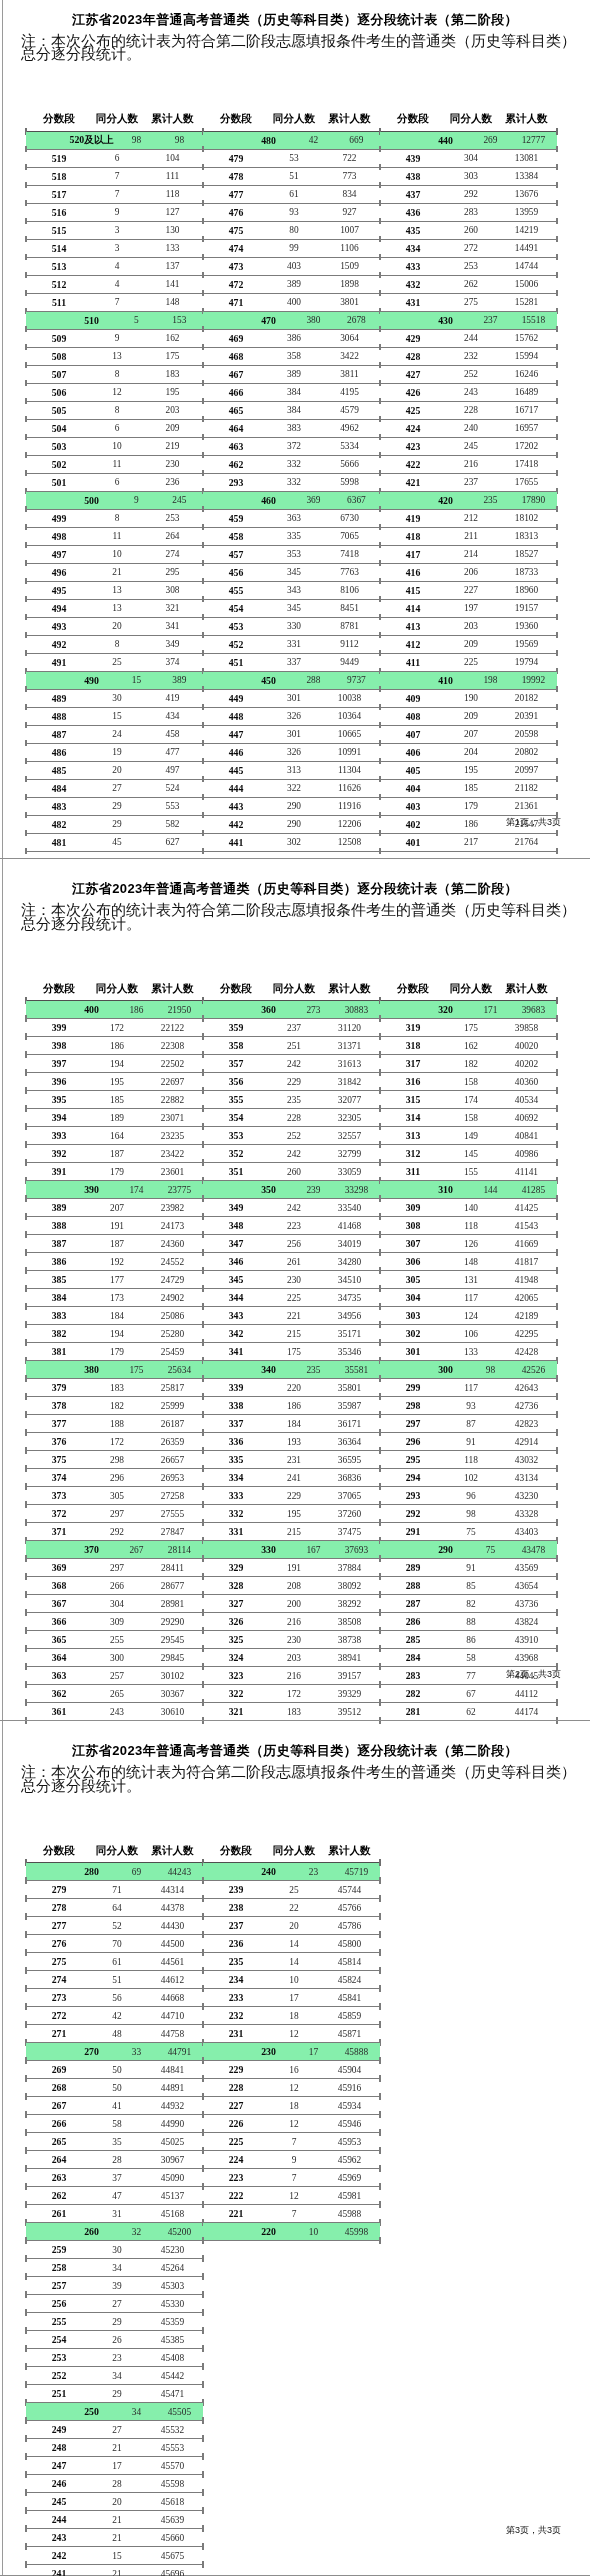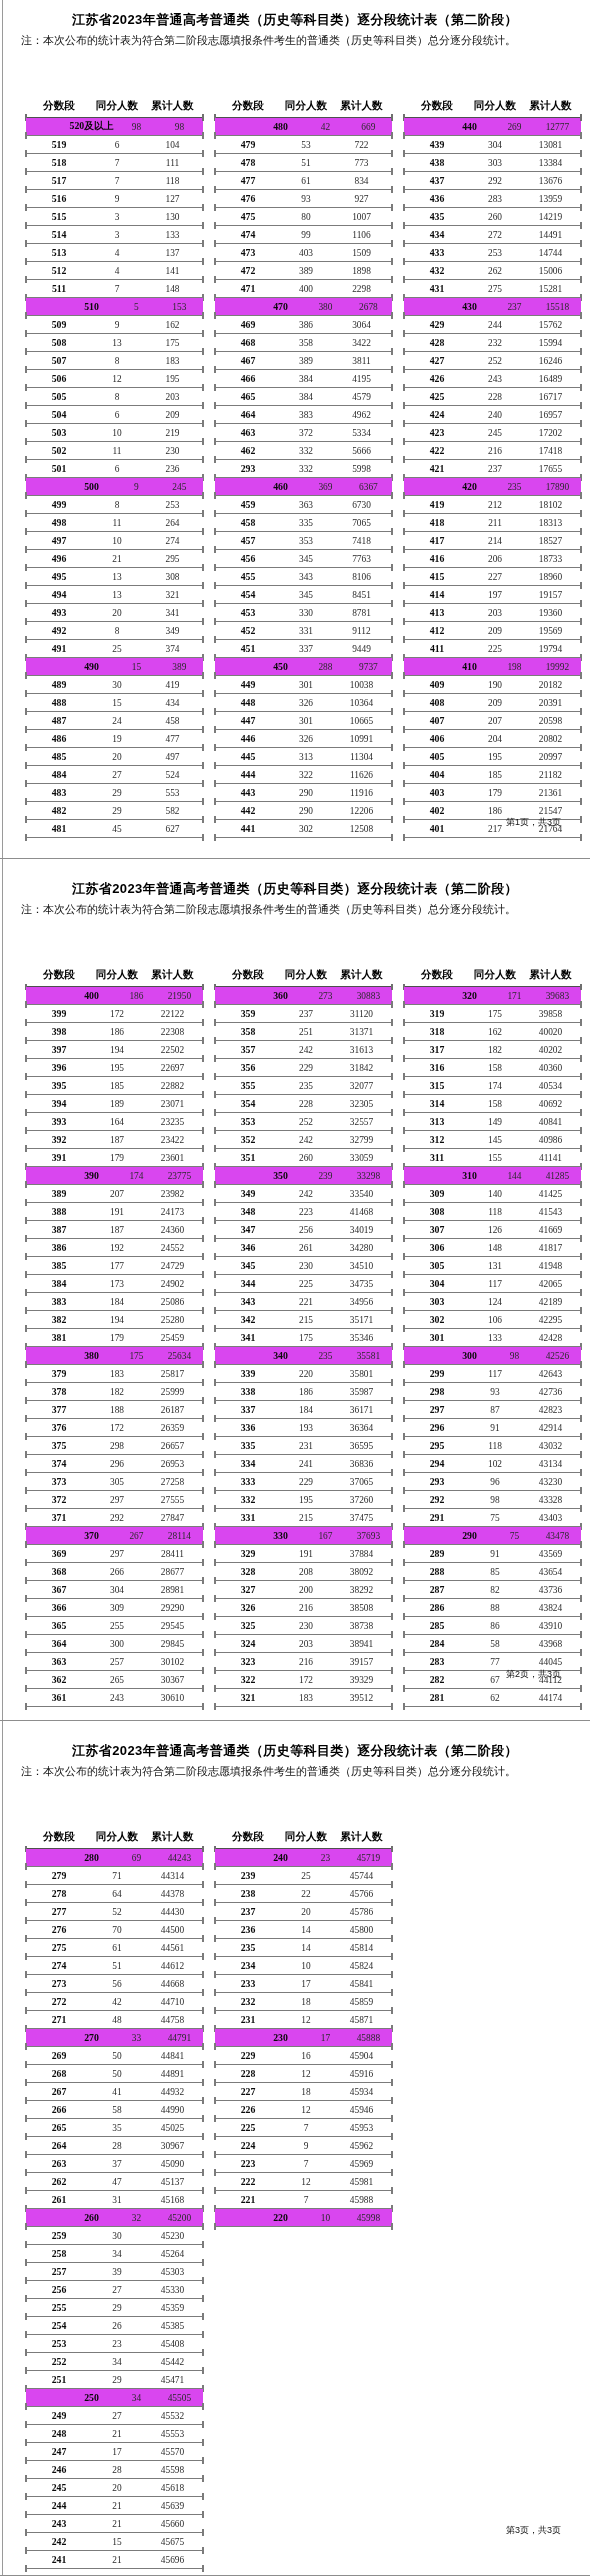--- a/index.html
+++ b/index.html
@@ -10,41 +10,41 @@
   .left-edge{position:absolute;left:2.3px;top:0;height:100%;width:0.8px;background:#9a9a9a;}
   .page{position:relative;box-sizing:border-box;width:590px;}
   #page-1{height:858px;padding-top:10.6px;}
   #page-2{height:862px;padding-top:21px;border-top:1.5px solid #8d8d8d;}
   #page-3{height:856px;padding-top:21px;border-top:1.5px solid #8d8d8d;border-bottom:1.5px solid #8d8d8d;}
   .title{
     margin:0;text-align:center;font-family:"Liberation Sans",sans-serif;
     font-size:13px;font-weight:bold;color:#000;line-height:18px;letter-spacing:0.4px;
   }
   .note{
-    margin:5.3px 0 3px 21px;font-size:11px;color:#131313;
+    margin:5.3px 0 3px 21px;font-size:15px;color:#131313;
     font-family:"Liberation Sans",sans-serif;line-height:13.6px;
   }
-  .table{display:flex;gap:12px;margin-left:26px;margin-top:47px;}
+  .table{display:flex;margin-left:26px;margin-top:47px;}
   .group{width:177px;flex:0 0 auto;}
   .hrow{
     display:flex;height:22.6px;align-items:center;
     font-family:"Liberation Sans",sans-serif;font-weight:bold;font-size:10.6px;color:#000;
   }
   .hrow .c{text-align:center;}
   .h0{width:66px}.h1{width:50px}.h2{width:61px}
   .gbody{position:relative;border-top:1.9px solid #4f4f4f;}
   .gbody::before,.gbody::after{content:"";position:absolute;top:-3.8px;width:1.5px;height:6.8px;background:#6f6f6f;}
   .gbody::before{left:-0.8px}.gbody::after{right:-0.8px}
   .row{
     position:relative;display:flex;align-items:center;height:18px;
     box-sizing:border-box;border-bottom:1.5px solid #7b7b7b;
   }
   .row::before,.row::after{content:"";position:absolute;bottom:-3.8px;width:1.5px;height:6.8px;background:#7b7b7b;}
   .row::before{left:-0.8px}.row::after{right:-0.8px}
-  .row.shade{background:#d946ef;padding-left:40px;}
+  .row.shade{background:#86efac;padding-left:40px;}
   .v0{width:66px;text-align:center;font-weight:bold;font-size:9.8px;color:#0a0a0a;}
   .v1{width:50px;text-align:center;font-size:9.4px;color:#2a2a2a;}
   .v2{width:61px;text-align:center;font-size:9.4px;color:#2a2a2a;}
   .footer{
     position:absolute;right:29px;font-size:9px;color:#111;
     font-family:"Liberation Sans",sans-serif;
   }
   #page-1 .footer{bottom:29px;}
   #page-2 .footer{bottom:39px;}
   #page-3 .footer{bottom:38px;}
@@ -315,21 +315,21 @@
             <span class="c v2">1509</span>
           </div>
           <div class="row">
             <span class="c v0">472</span>
             <span class="c v1">389</span>
             <span class="c v2">1898</span>
           </div>
           <div class="row">
             <span class="c v0">471</span>
             <span class="c v1">400</span>
-            <span class="c v2">2298</span>
+            <span class="c v2">3801</span>
           </div>
           <div class="row shade">
             <span class="c v0">470</span>
             <span class="c v1">380</span>
             <span class="c v2">2678</span>
           </div>
           <div class="row">
             <span class="c v0">469</span>
             <span class="c v1">386</span>
             <span class="c v2">3064</span>

